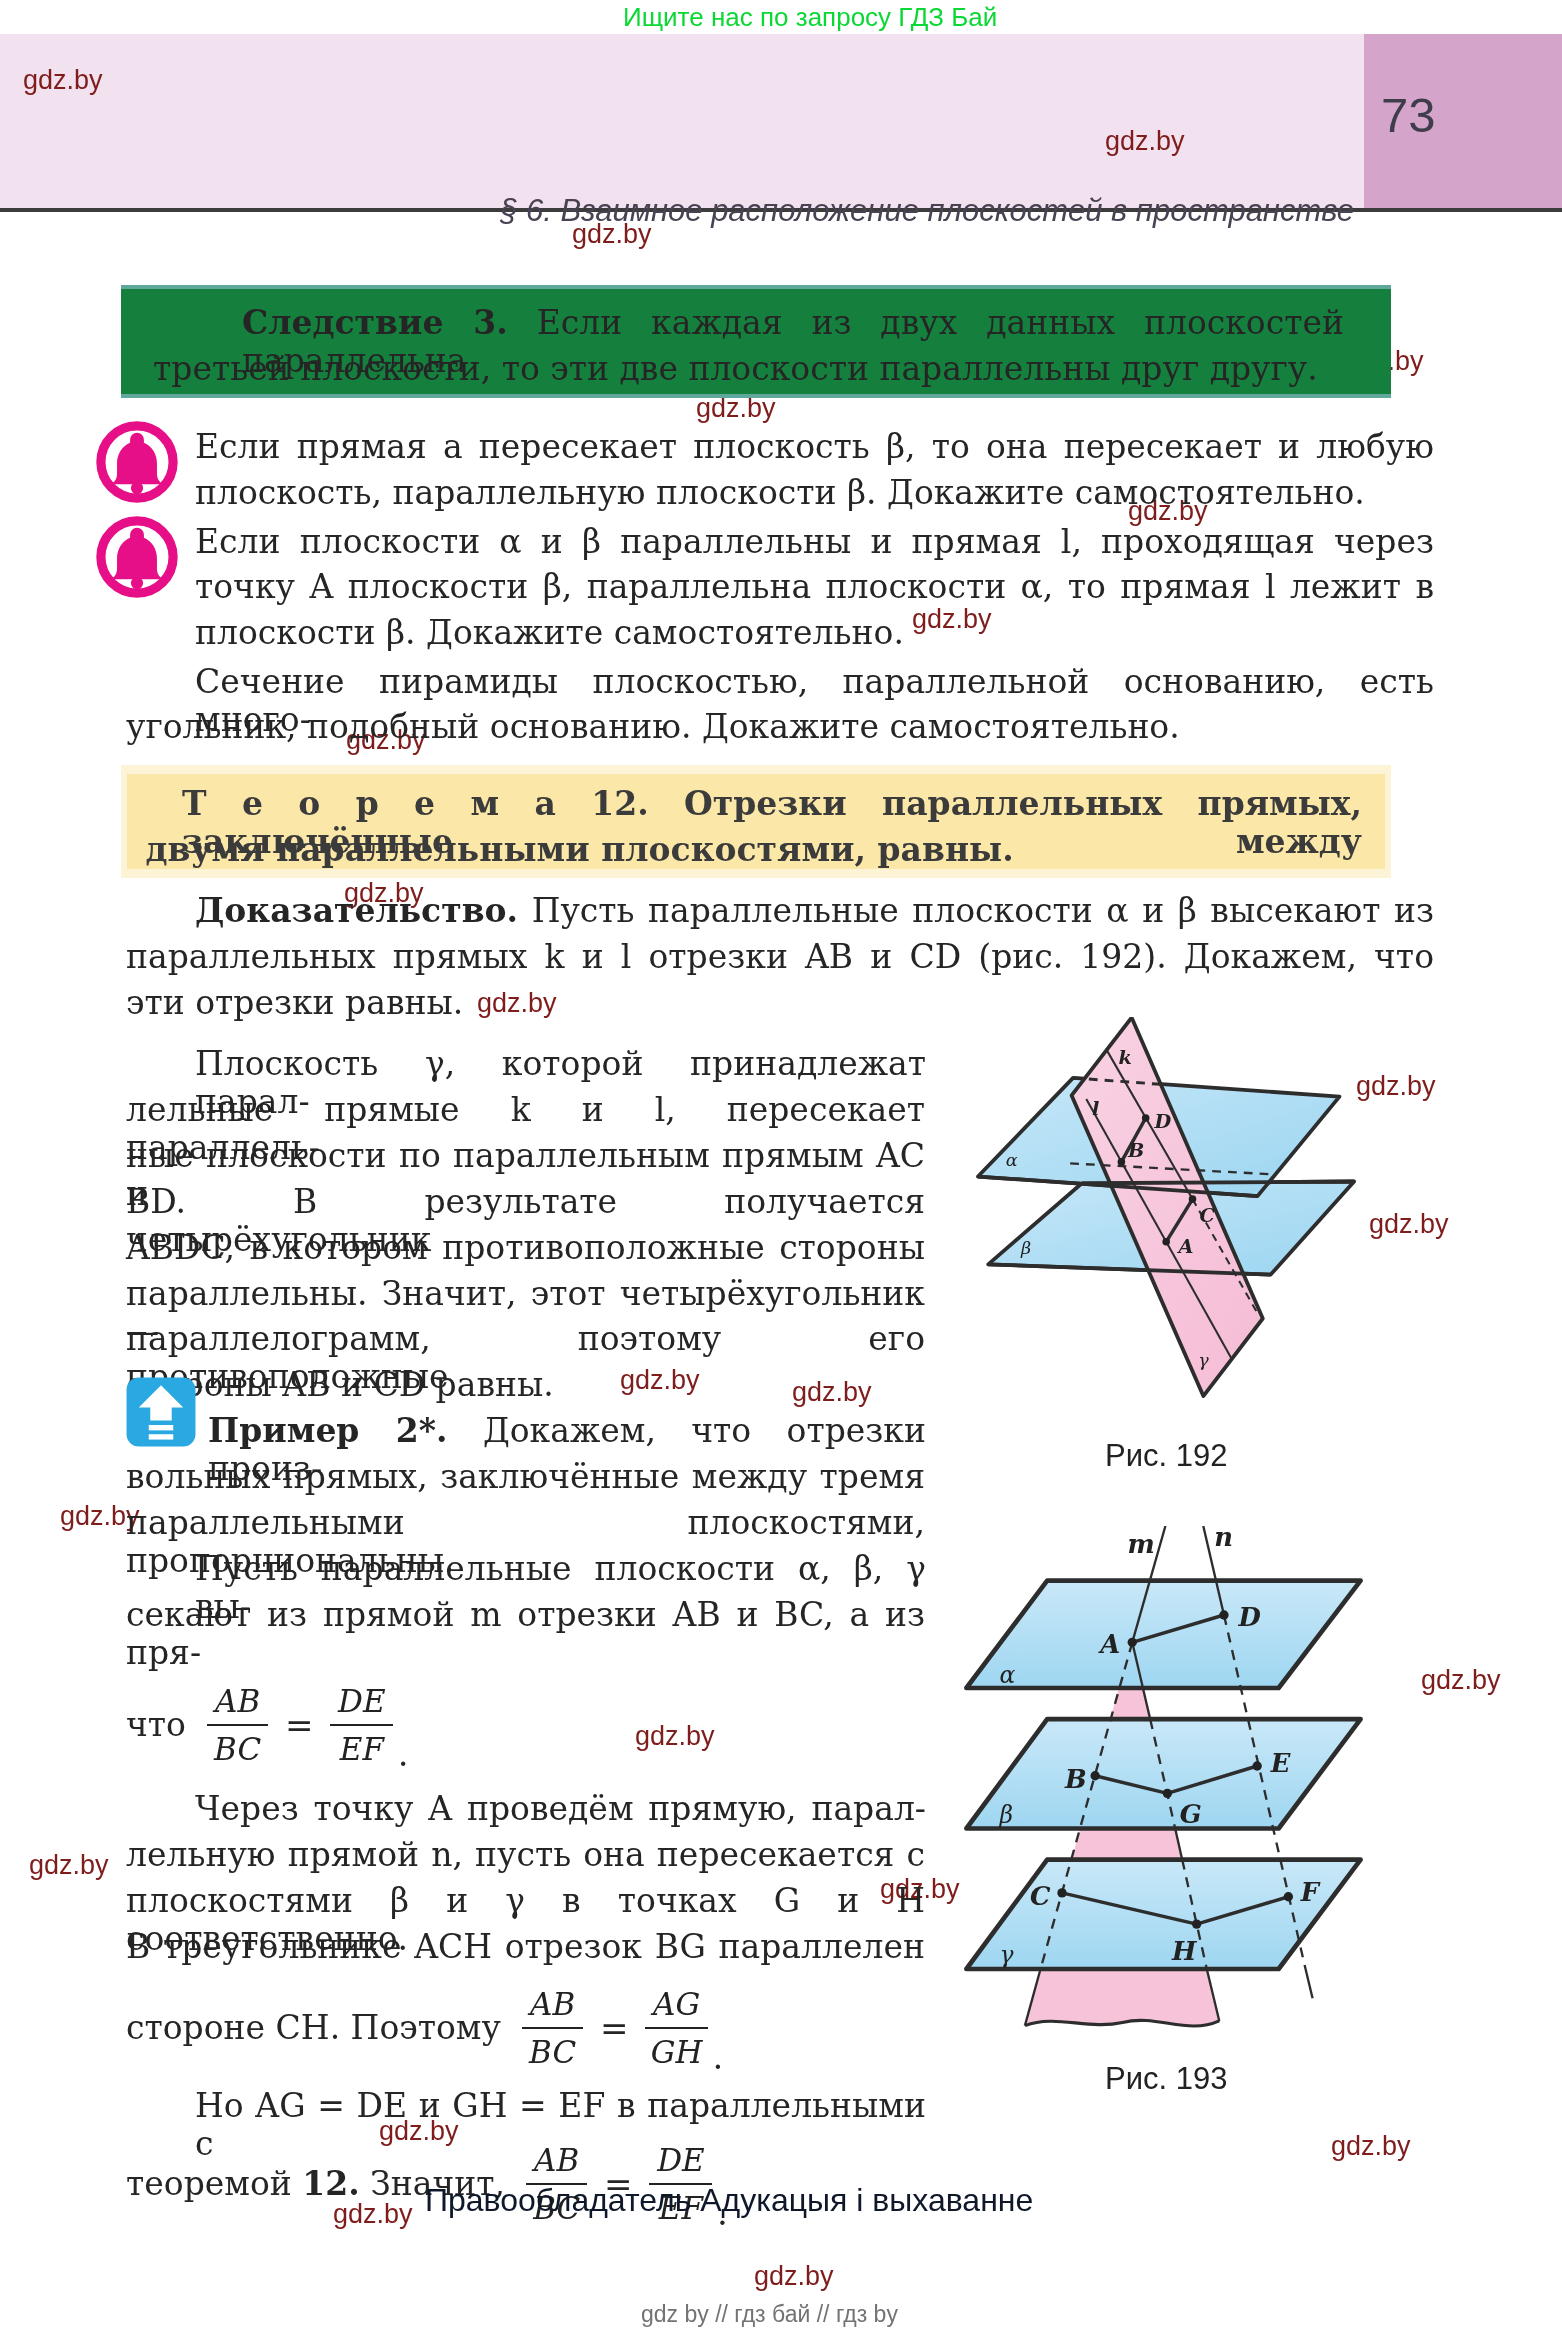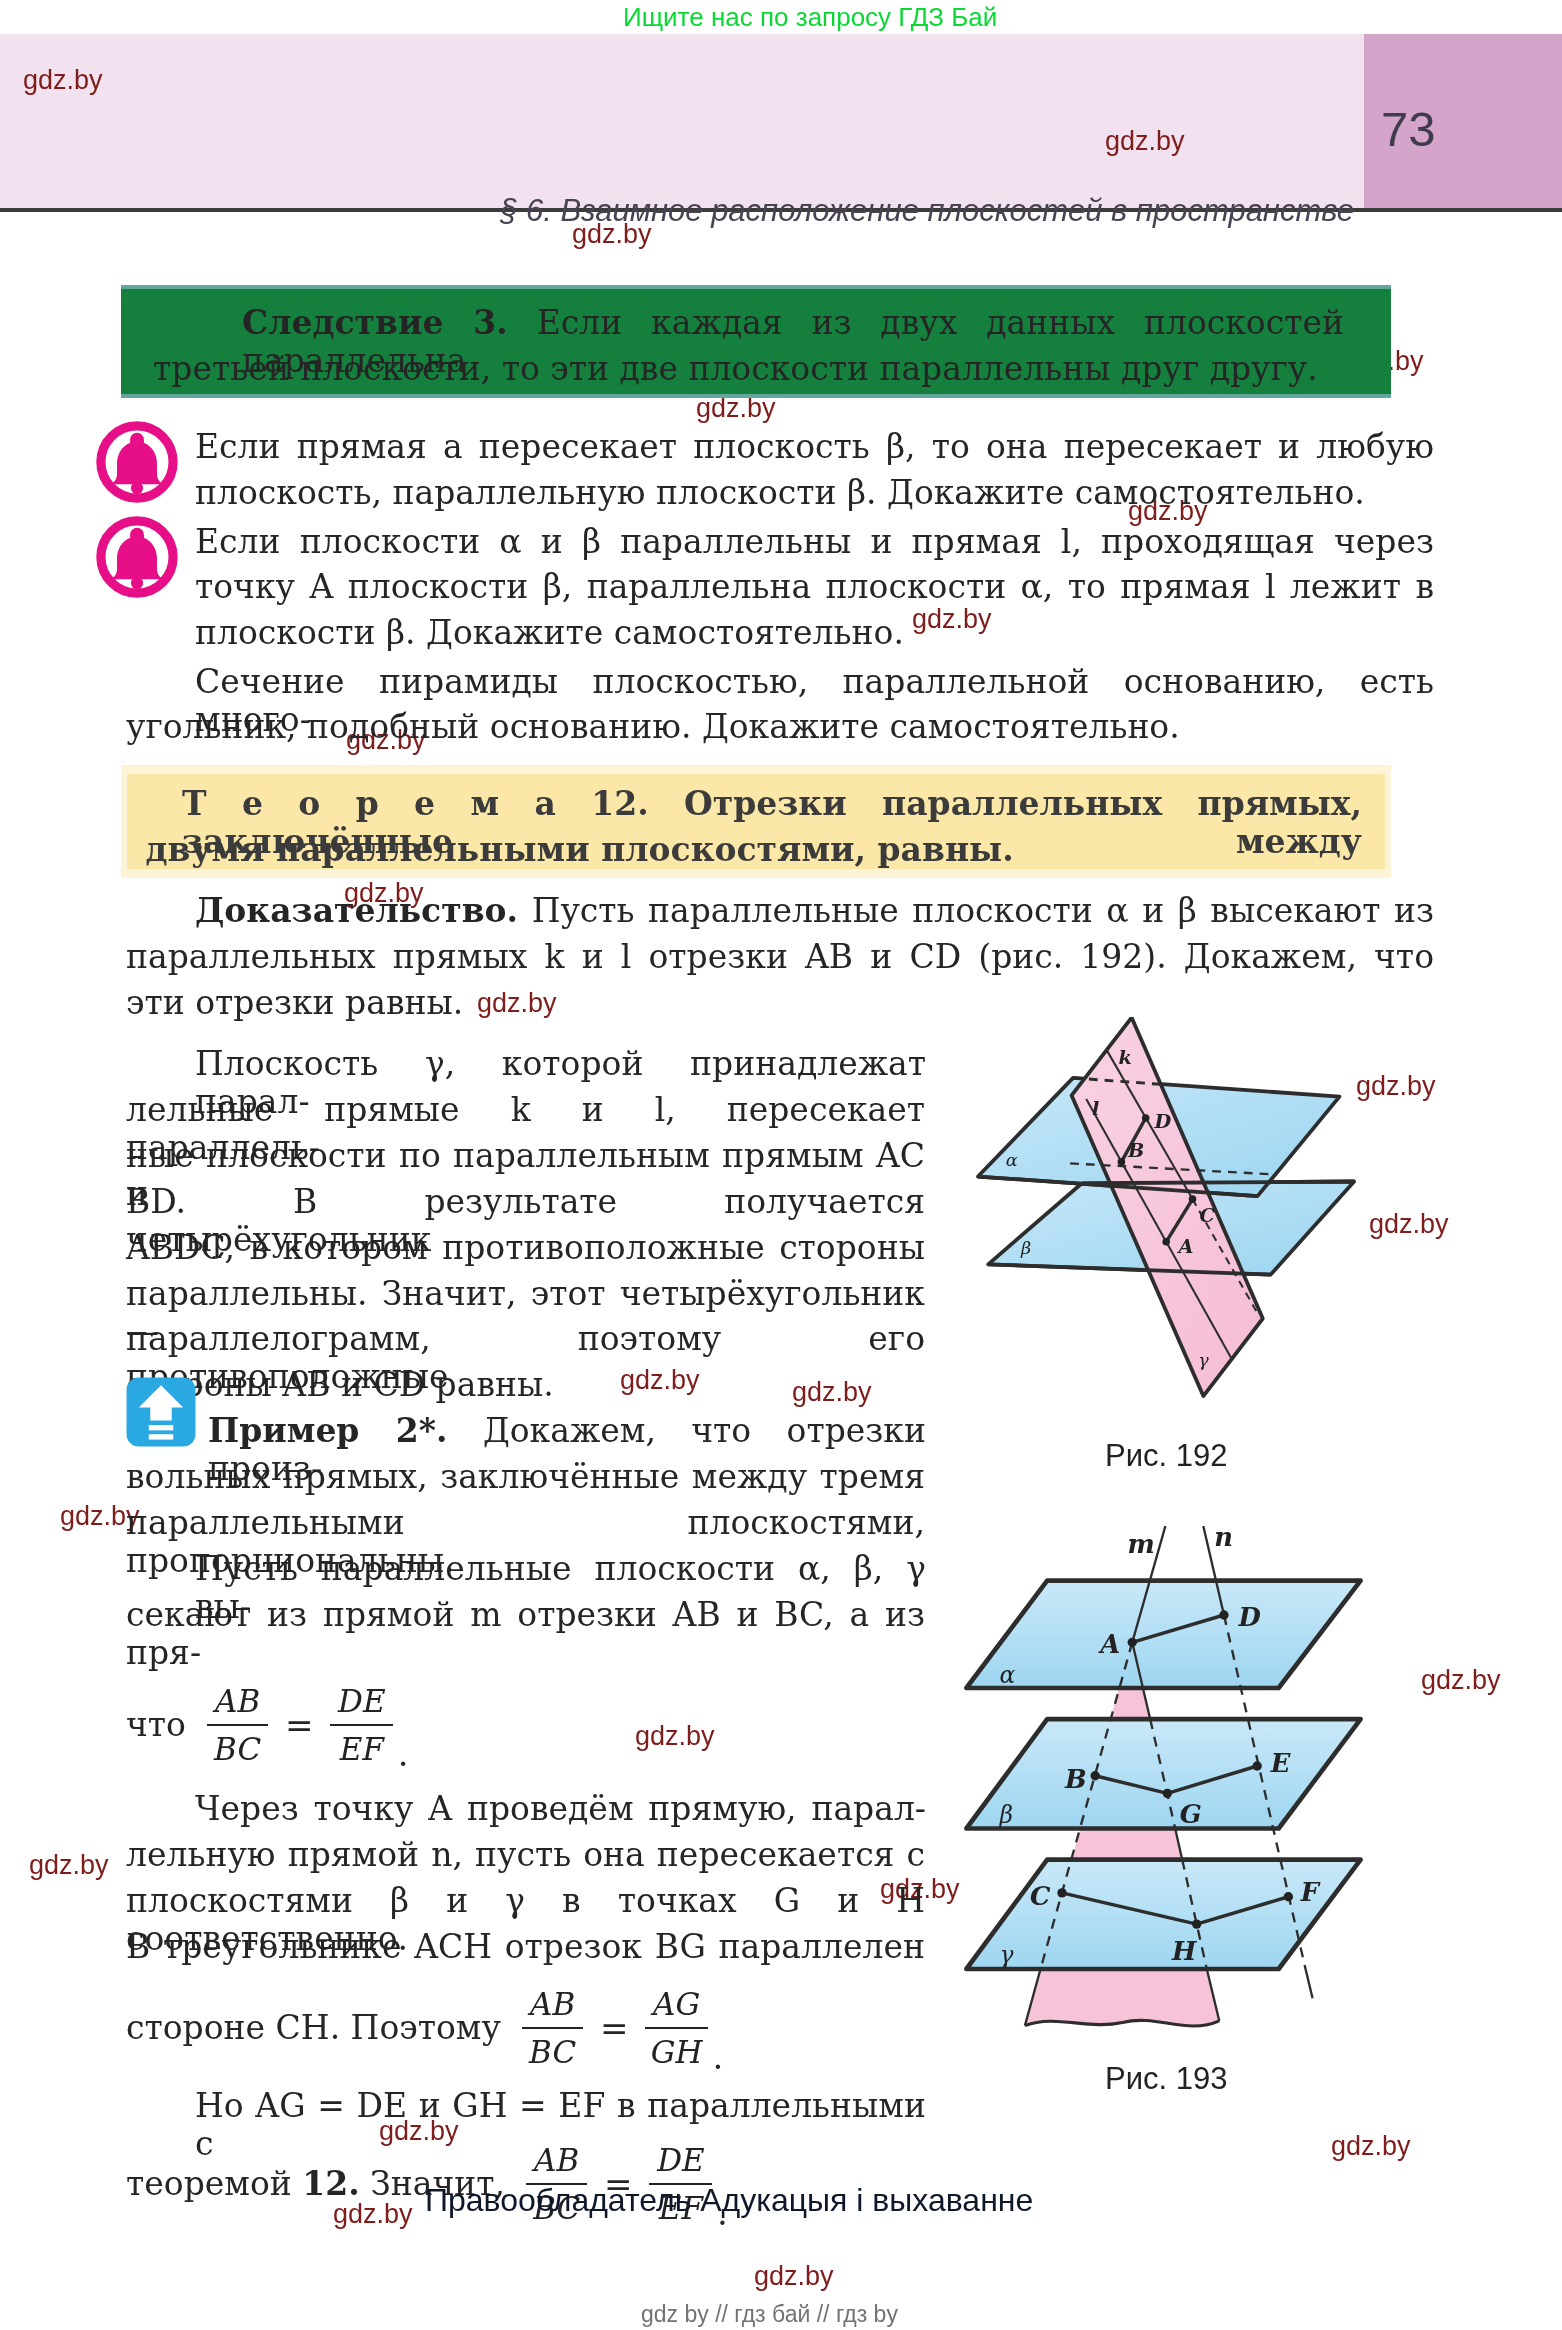--- a/index.html
+++ b/index.html
@@ -6,21 +6,21 @@
   #page{position:relative;width:1563px;height:2330px;background:#ffffff;overflow:hidden;
         font-family:"DejaVu Serif",serif;}
   .abs{position:absolute;}
   .tl{position:absolute;font-size:33px;line-height:38px;color:#252525;
       text-align:justify;text-align-last:justify;}
   .tl.last{text-align:justify;text-align-last:left;}
   .b{font-weight:bold;}
   .wm{position:absolute;font:27px "Liberation Sans",sans-serif;color:#7f1d1d;white-space:nowrap;}
   .band{position:absolute;left:0;top:34px;width:1563px;height:174px;border-bottom:4.6px solid #3c3c3c;}
   .pagebox{position:absolute;top:0;right:0;width:199px;height:174px;}
-  .pagenum{position:absolute;left:17px;top:67px;font:49px "Liberation Sans",sans-serif;color:#3f3d4b;text-align:center;}
+  .pagenum{position:absolute;left:17px;top:53px;font:49px "Liberation Sans",sans-serif;color:#3f3d4b;text-align:center;}
   .htitle{position:absolute;right:209px;top:159px;font:italic 31px "Liberation Sans",sans-serif;color:#494253;white-space:nowrap;}
   .promo{position:absolute;left:623px;top:1.5px;font:26px "Liberation Sans",sans-serif;white-space:nowrap;}
   .corbox{position:absolute;left:121px;top:285px;width:1270px;height:113px;background:#15803d;
           border-top:4.6px solid #5fa89b;border-bottom:4.6px solid #5fa89b;box-sizing:border-box;padding-left:19px;}
   .thbox{position:absolute;left:121px;top:765px;width:1270px;height:113px;background:#fdf3d6;}
   .thbox .inner{position:absolute;left:6.1px;top:9.2px;right:6.1px;bottom:9.2px;background:#fbe8a8;}
   .thline{position:absolute;font-size:33px;line-height:38px;color:#3b3b3b;font-weight:bold;
           text-align:justify;text-align-last:justify;}
   .thline.last{text-align-last:left;}
   .frow{position:absolute;display:flex;align-items:center;}

